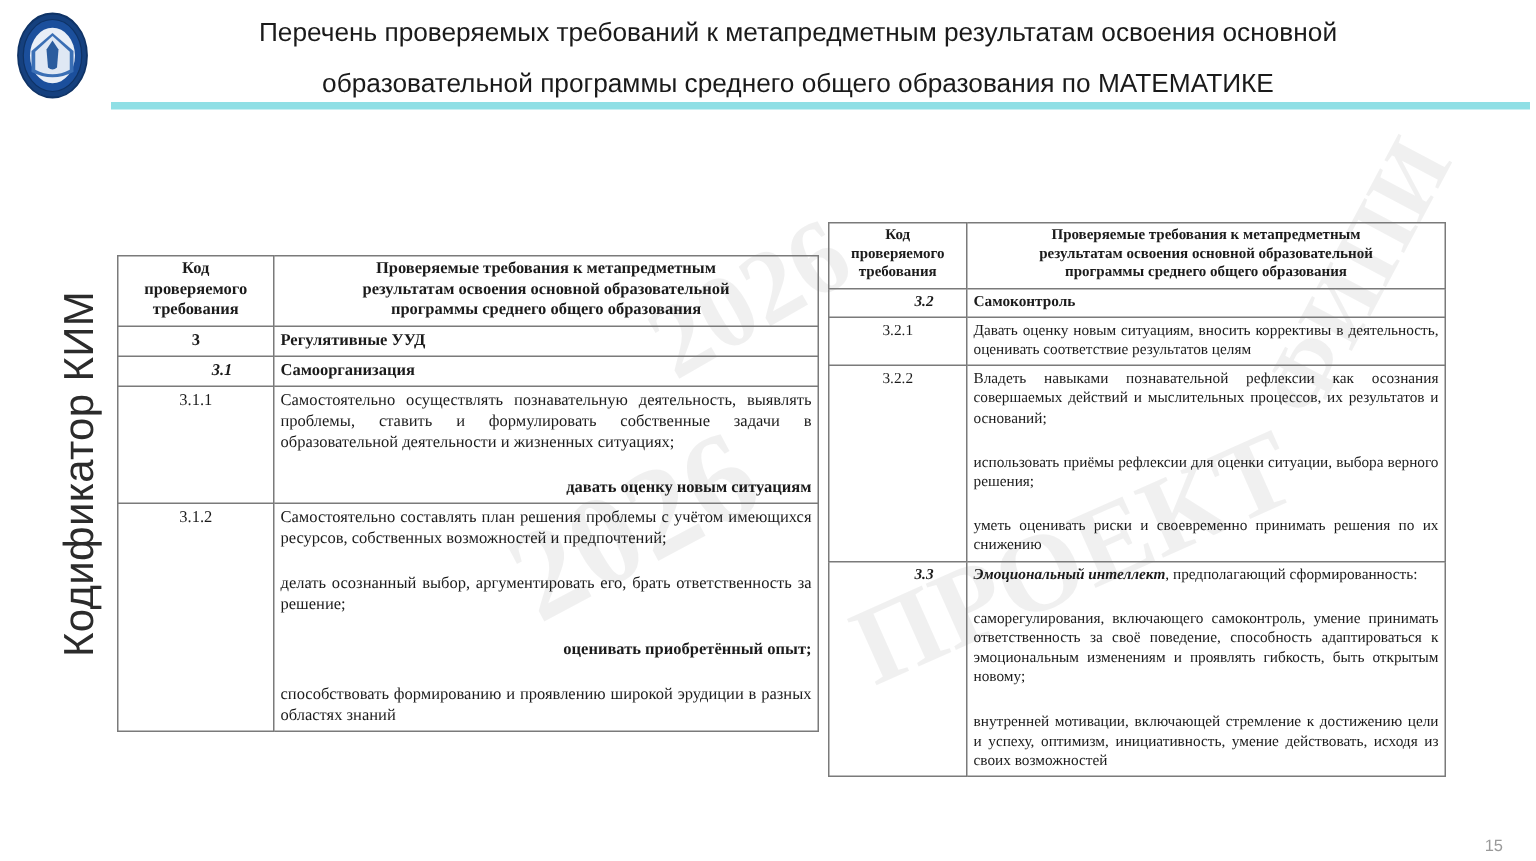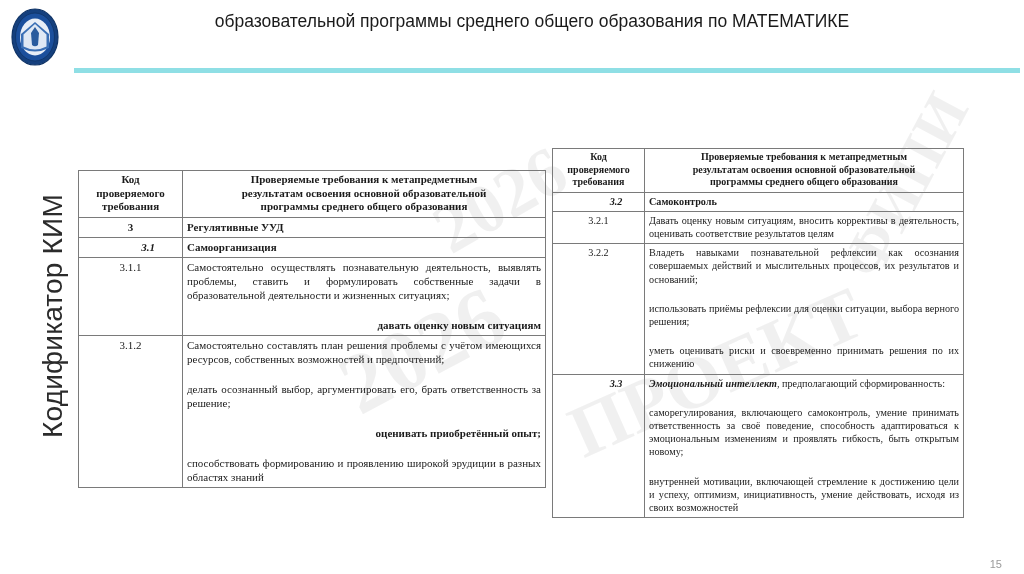--- a/index.html
+++ b/index.html
@@ -175,20 +175,21 @@
       <ellipse cx="27" cy="31" rx="15" ry="18.5" fill="#e8eef7"></ellipse>
       <path d="M27 16 L41 28 L41 42 Q27 49 13 42 L13 28 Z" fill="#3a6fb5"></path>
       <path d="M27 18 L38.5 28.5 L38.5 40.5 Q27 46.5 15.5 40.5 L15.5 28.5 Z" fill="#dfe8f4"></path>
       <path d="M27 21 L31 27 L30 39 Q27 41.5 24 39 L23 27 Z" fill="#2a5c9e"></path>
       <ellipse cx="27" cy="31" rx="23" ry="28" fill="none" stroke="#0f3366" stroke-width="1.2"></ellipse>
       <ellipse cx="27" cy="31" rx="19.5" ry="24" fill="none" stroke="#0f3366" stroke-width="0.8"></ellipse>
     </svg>
   </div>
 
   <div class="title-block">
+    <div class="title-line">Перечень проверяемых требований к метапредметным результатам освоения основной</div>
     <div class="title-line">образовательной программы среднего общего образования по МАТЕМАТИКЕ</div>
   </div>
 
   <div class="accent-rule"></div>
 
   <div class="side-label">Кодификатор КИМ</div>
 
   <div class="watermark wm-a">2026</div>
   <div class="watermark wm-b">ПРОЕКТ</div>
   <div class="watermark wm-c">ФИПИ</div>

